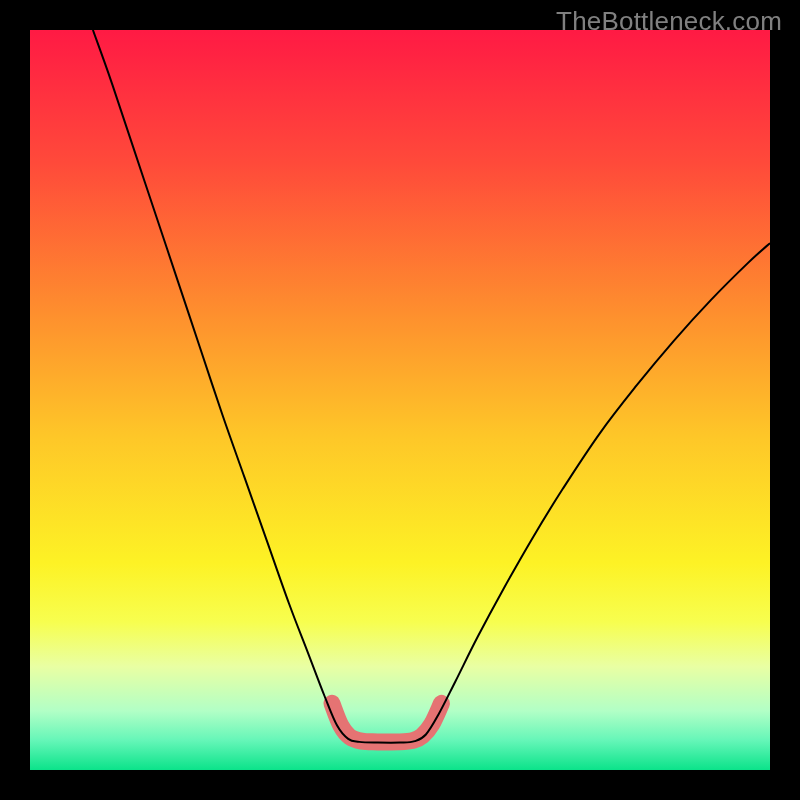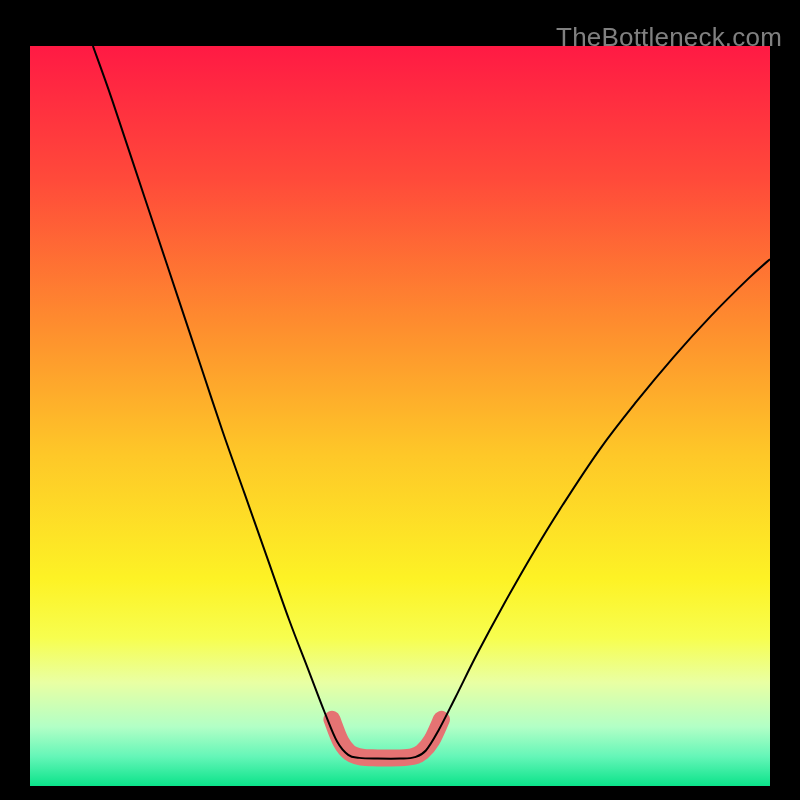--- a/index.html
+++ b/index.html
@@ -12,21 +12,20 @@
     position: relative;
     font-family: Arial, Helvetica, sans-serif;
   }
   .frame {
     position: absolute;
     left: 0;
     top: 0;
     width: 800px;
     height: 588px;
     background: #000;
-    margin-top: 16px;
   }
   .plot-area {
     position: absolute;
     left: 30px;
     top: 30px;
     width: 740px;
     height: 740px;
   }
   .watermark {
     position: absolute;

